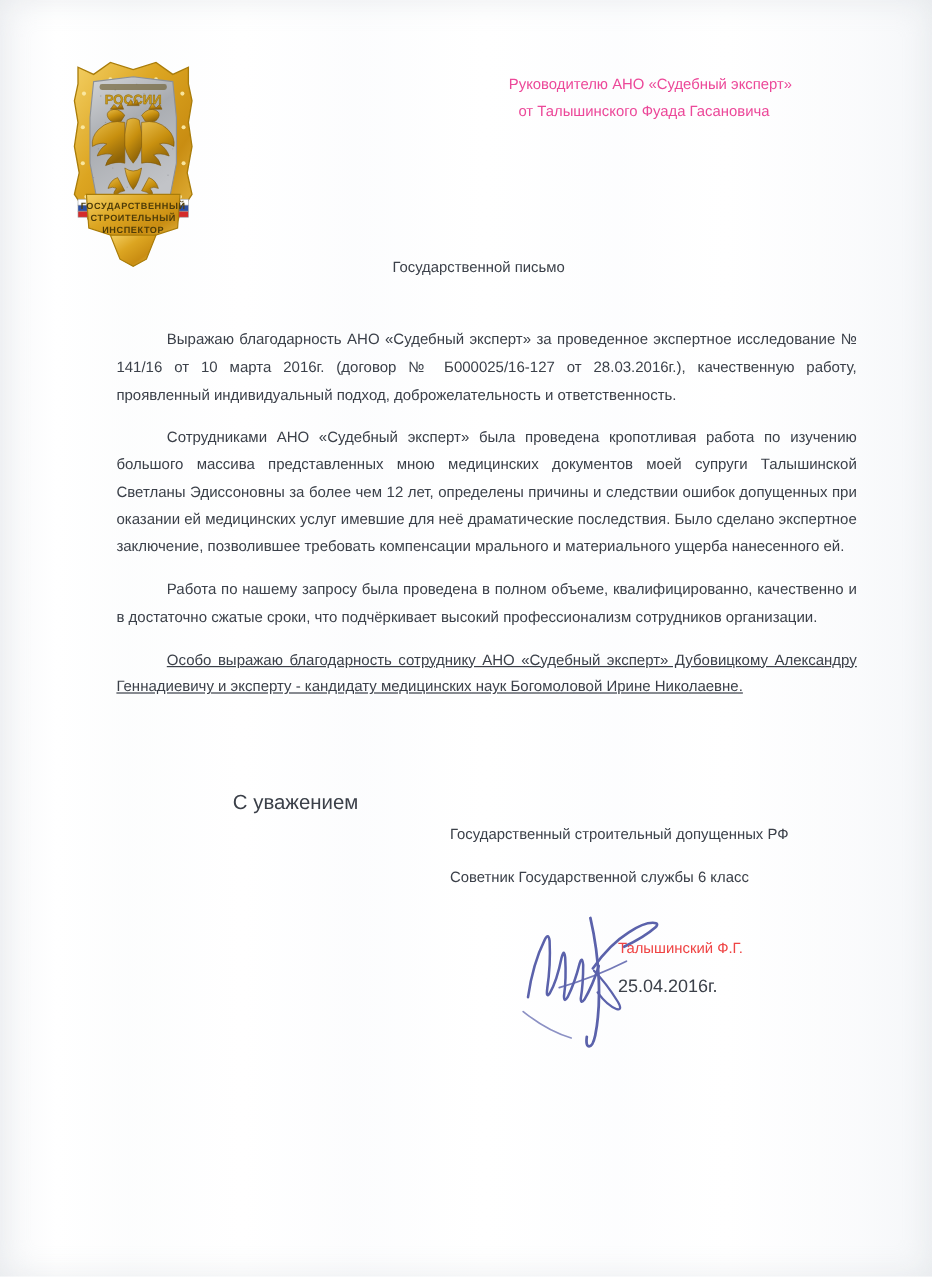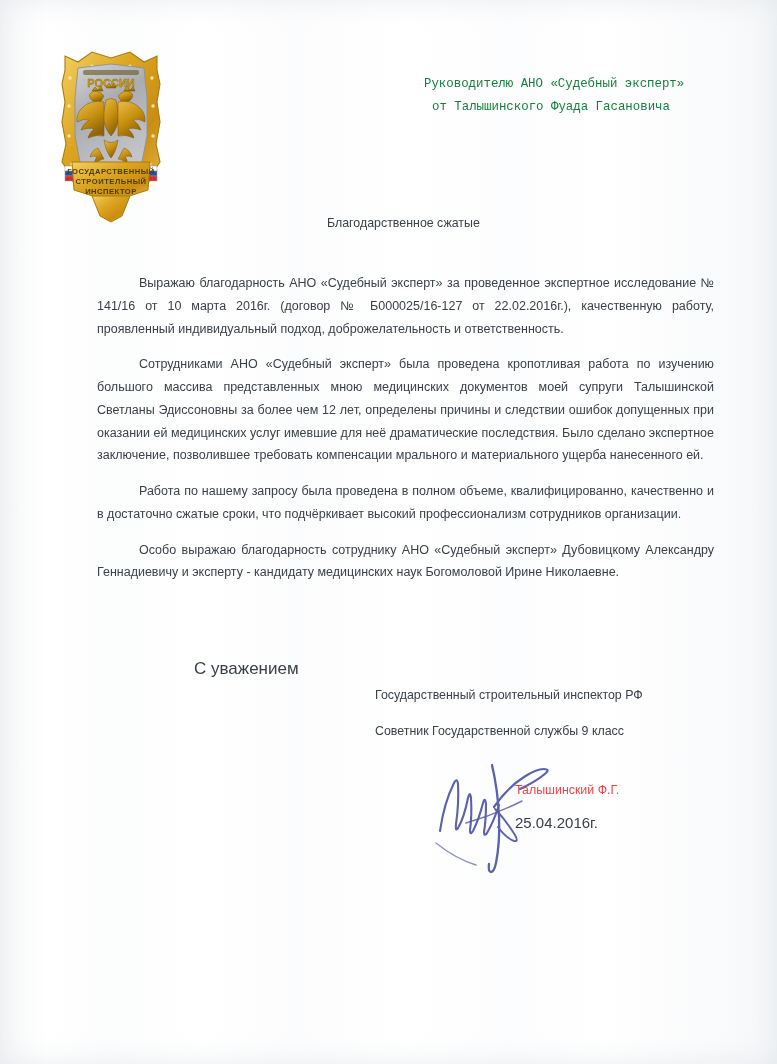--- a/index.html
+++ b/index.html
@@ -58,26 +58,25 @@
     top: 44px;
     width: 126px;
     height: 180px;
   }
   .emblem svg { display: block; width: 100%; height: 100%; }
 
   
   .addressee {
     position: absolute;
     left: 424px;
-    top: 76px;
+    top: 62px;
     width: 300px;
     font-size: 12.4px;
     line-height: 1.35;
-    color: #15803d;
-    font-family: Liberation Mono, monospace;
+    color: #ec4899;
   }
   .addressee .line2 {
     margin-top: 6px;
     padding-left: 8px;
   }
 
   
   .doc-title {
     position: absolute;
     left: 327px;
@@ -95,21 +94,21 @@
   }
   .para {
     text-align: justify;
     text-justify: inter-word;
     text-indent: 42px;
     font-size: 12.5px;
     line-height: 1.82;
     color: #3b4049;
     margin: 0 0 13px 0;
   }
-  .para:last-child { margin-bottom: 0; }
+  .para:last-child { margin-bottom: 0; text-decoration: underline; }
 
   
   .closing {
     position: absolute;
     left: 194px;
     top: 659px;
     font-size: 17px;
     color: #3b4049;
   }
   .sig-block {
@@ -283,34 +282,34 @@
           <text x="63" y="150" font-size="7.6" letter-spacing="0.5">ИНСПЕКТОР</text>
         </g>
       </svg>
     </div>
 
     <div class="addressee">
       <div class="line1">Руководителю АНО «Судебный эксперт»</div>
       <div class="line2">от Талышинского  Фуада Гасановича</div>
     </div>
 
-    <div class="doc-title">Благодарственное сжатые</div>
+    <div class="doc-title">Государственной письмо</div>
 
     <div class="body-block">
-      <p class="para">Выражаю благодарность АНО «Судебный эксперт» за проведенное экспертное исследование № 141/16 от 10 марта 2016г. (договор № Б000025/16-127 от 22.02.2016г.), качественную работу, проявленный индивидуальный подход, доброжелательность и ответственность.</p>
+      <p class="para">Выражаю благодарность АНО «Судебный эксперт» за проведенное экспертное исследование № 141/16 от 10 марта 2016г. (договор № Б000025/16-127 от 28.03.2016г.), качественную работу, проявленный индивидуальный подход, доброжелательность и ответственность.</p>
       <p class="para">Сотрудниками АНО «Судебный эксперт» была проведена  кропотливая работа по изучению большого массива представленных мною медицинских документов моей супруги Талышинской Светланы Эдиссоновны за более чем 12 лет, определены причины и следствии ошибок допущенных при оказании ей медицинских услуг имевшие для неё драматические последствия. Было сделано экспертное заключение, позволившее требовать компенсации мрального и материального ущерба нанесенного ей.</p>
       <p class="para">Работа по нашему запросу была проведена в полном объеме, квалифицированно, качественно и в достаточно сжатые сроки, что подчёркивает высокий профессионализм сотрудников организации.</p>
       <p class="para">Особо выражаю благодарность сотруднику  АНО «Судебный эксперт» Дубовицкому Александру Геннадиевичу и эксперту - кандидату медицинских наук  Богомоловой Ирине Николаевне.</p>
     </div>
 
     <div class="closing">С уважением</div>
 
     <div class="sig-block">
-      <div class="role1">Государственный строительный инспектор РФ</div>
-      <div class="role2">Советник Государственной службы 9 класс</div>
+      <div class="role1">Государственный строительный допущенных РФ</div>
+      <div class="role2">Советник Государственной службы 6 класс</div>
     </div>
 
     <div class="handwriting">
       <svg viewBox="0 0 150 140" xmlns="http://www.w3.org/2000/svg" aria-hidden="true">
         <g fill="none" stroke="#5b62ab" stroke-linecap="round" stroke-linejoin="round">
           <path d="M8 96 q4 -28 14 -48 q3 -6 4 1 q1 20 -2 40 q-1 8 2 4 q6 -10 10 -30
                    q2 -8 3 0 q1 18 -1 32 q0 6 3 1 q6 -12 10 -28 q2 -7 3 1 q0 16 -2 28
                    q0 5 3 1 q7 -12 12 -28" stroke-width="2.1"></path>
           <path d="M60 30 q6 26 7 52 q1 26 -3 46 q-2 9 -5 9 q-3 0 -2 -8" stroke-width="2.3"></path>
           <path d="M62 72 q14 -20 30 -30 q12 -8 20 -8 q6 0 2 4 q-9 8 -26 16" stroke-width="2.2"></path>

